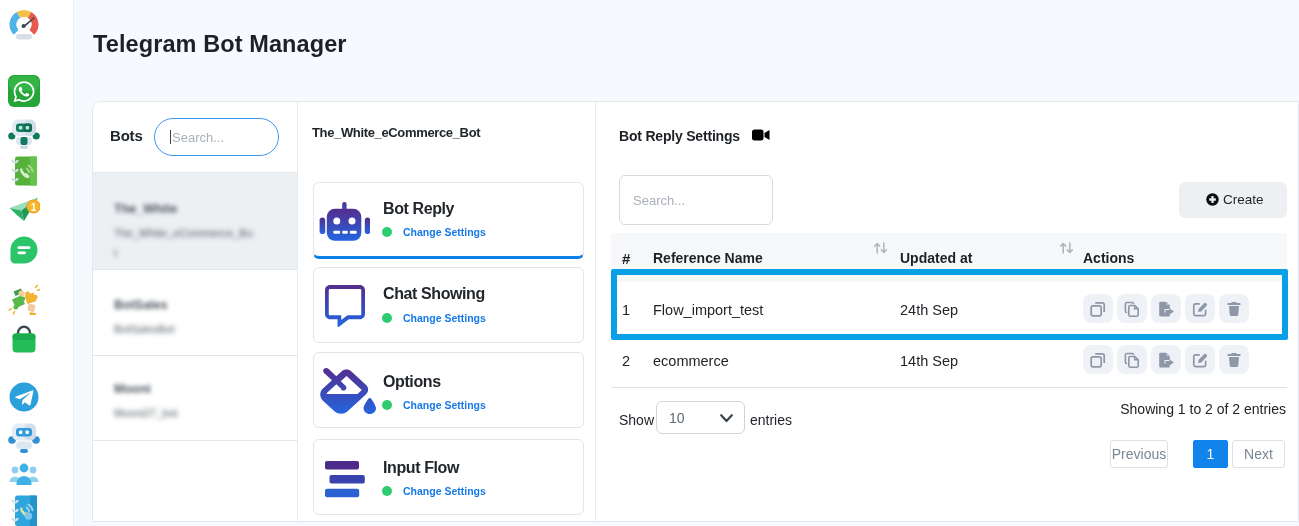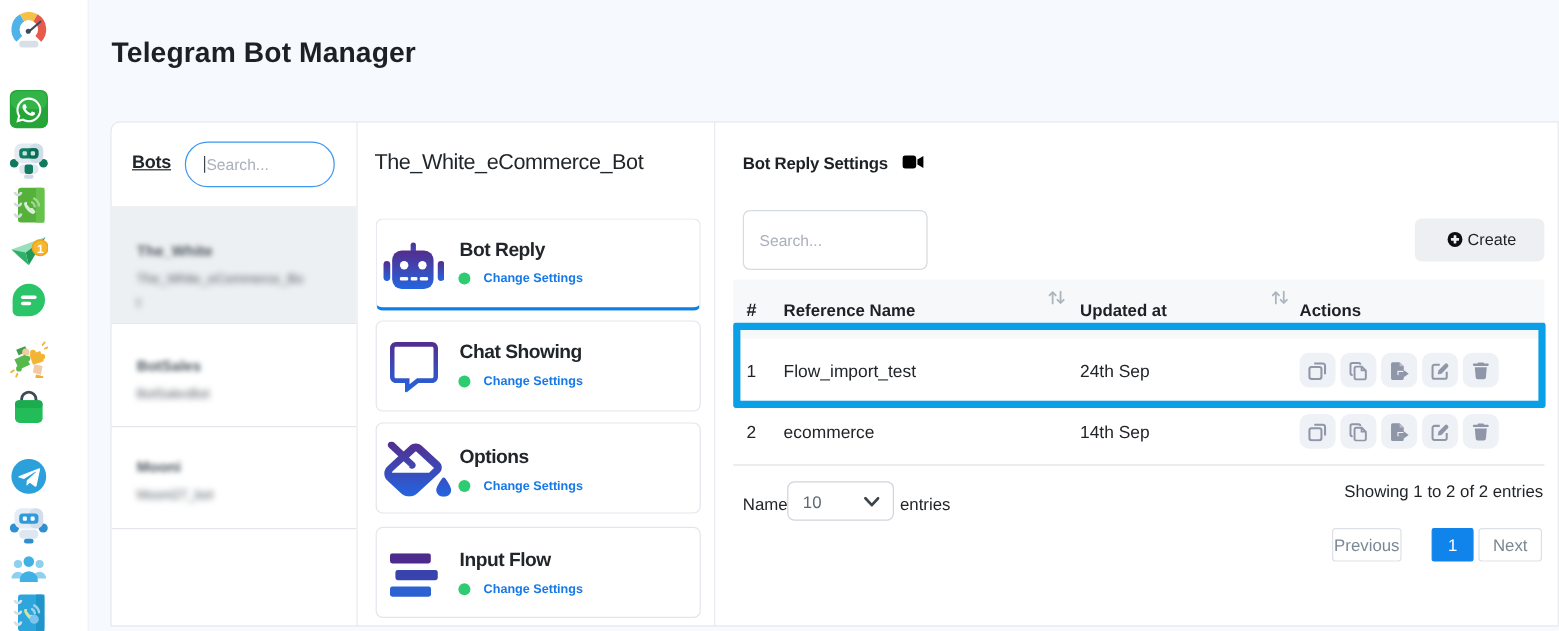--- a/index.html
+++ b/index.html
@@ -9,29 +9,29 @@
   .abs { position:absolute; }
   .side { position:absolute; left:0; top:0; width:74px; height:526px; background:#fff; border-right:1px solid #eef1f4; }
   .ic { position:absolute; left:8px; }
   h1.title { position:absolute; left:93px; top:31px; font-size:23.5px; font-weight:bold; color:#1d2126; letter-spacing:0.1px; }
   .subtitle { position:absolute; left:93px; top:66px; font-size:15.5px; color:#79848f; }
   .panel { position:absolute; left:92px; top:101px; width:1207px; height:421px; background:#fff; border:1px solid #e4e8ed; border-radius:8px 0 0 0; }
   .vdiv { position:absolute; top:102px; width:1px; height:420px; background:#e7eaee; }
   .hline { position:absolute; height:1px; background:#e3e7eb; }
 
   
-  .bots-label { position:absolute; left:110px; top:127px; font-size:15px; font-weight:bold; color:#21262b; letter-spacing:-0.2px;text-decoration:underline; }
+  .bots-label { position:absolute; left:110px; top:127px; font-size:15px; font-weight:bold; color:#21262b; letter-spacing:-0.2px; }
   .pill { position:absolute; left:154px; top:118px; width:125px; height:38px; border:1.5px solid #3d97f1; border-radius:19px; background:#fff; }
   .pill span { position:absolute; left:17px; top:11px; font-size:13px; color:#aab1bb; }
   .caret-line { position:absolute; left:170px; top:130px; width:1.2px; height:14px; background:#3a424b; }
   .bot-item-sel { position:absolute; left:93px; top:173px; width:204px; height:96px; background:#edf0f3; }
   .blur { position:absolute; filter:blur(2.1px); color:#4d565f; font-weight:bold; white-space:nowrap; }
 
   
-  .col2-head { position:absolute; left:312px; top:125px; font-size:18px; font-weight:normal; color:#21262b; letter-spacing:-0.35px; }
+  .col2-head { position:absolute; left:312px; top:125px; font-size:13px; font-weight:bold; color:#21262b; letter-spacing:-0.35px; }
   .card { position:absolute; left:313px; width:271px; height:76px; background:#fff; border:1px solid #e2e6eb; border-radius:6px; }
   .card.active { height:77px; border-bottom:3px solid #0d7fe8; }
   .card-title { position:absolute; left:383px; font-size:16px; font-weight:bold; color:#22262b; letter-spacing:-0.4px; white-space:nowrap; }
   .dot { position:absolute; left:382px; width:10px; height:10px; border-radius:50%; background:#2ecc71; }
   .chg { position:absolute; left:403px; font-size:10.5px; font-weight:bold; color:#1679e8; white-space:nowrap; }
 
   
   .brs-title { position:absolute; left:619px; top:128px; font-size:14px; letter-spacing:-0.2px; font-weight:bold; color:#1d2126; }
   .opt-btn { position:absolute; left:1186px; top:118px; width:112px; height:37px; background:#fff; border:1px solid #ccd3da; border-radius:6px; font-size:14px; color:#333e48; text-align:center; line-height:34px; }
   .search3 { position:absolute; left:619px; top:175px; width:154px; height:50px; border:1px solid #d6dbe0; border-radius:6px; background:#fff; }
@@ -362,21 +362,21 @@
     </div>
 <div class="act" style="left:1219px;top:345px">
       <svg width="16" height="16" viewBox="0 0 16 16">
         <path d="M5.8 1 h4.4 l0.6 1 h2.9 a0.95 0.95 0 0 1 0 1.9 H2.3 a0.95 0.95 0 0 1 0 -1.9 h2.9 z" fill="#8e96a7"></path>
         <path d="M3 5.1 h10 l-0.75 8.3 a1.7 1.7 0 0 1 -1.7 1.6 H5.45 a1.7 1.7 0 0 1 -1.7 -1.6 z" fill="#8e96a7"></path>
       </svg>
     </div>
 <div class="rowline" style="top:387px;background:#dee2e6"></div>
 <div class="sel-overlay"></div>
 
-<div class="show-lbl" style="left:619px;top:412px">Name</div>
+<div class="show-lbl" style="left:619px;top:412px">Show</div>
 <div class="sel-box">
   <span class="abs" style="left:12px;top:8px;font-size:14px;color:#5f6972">10</span>
   <svg class="abs" style="left:63px;top:12px" width="13" height="9" viewBox="0 0 13 9">
         <path d="M1.2 1.2 L6.5 7 L11.8 1.2" fill="none" stroke="#3c434a" stroke-width="2.2" stroke-linecap="round" stroke-linejoin="round"></path>
       </svg>
 </div>
 <div class="show-lbl" style="left:750px;top:412px">entries</div>
 <div class="show-lbl" style="right:13px;top:401px">Showing 1 to 2 of 2 entries</div>
 <div class="pag" style="left:1110px;width:58px">Previous</div>
 <div class="pag on" style="left:1193px;width:35px">1</div>

